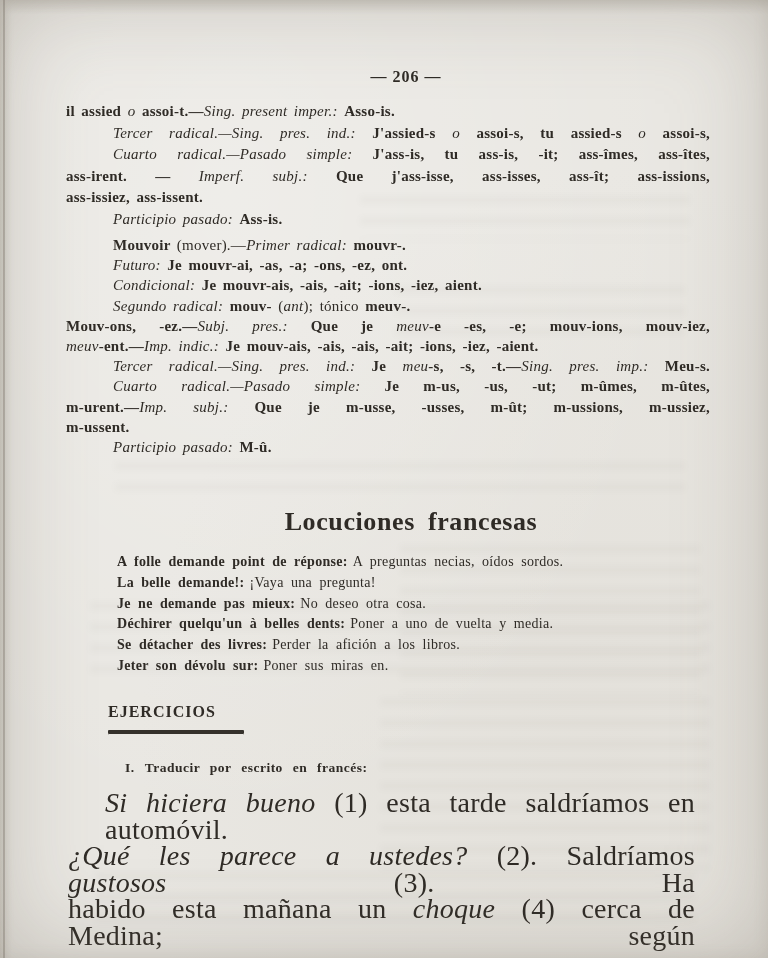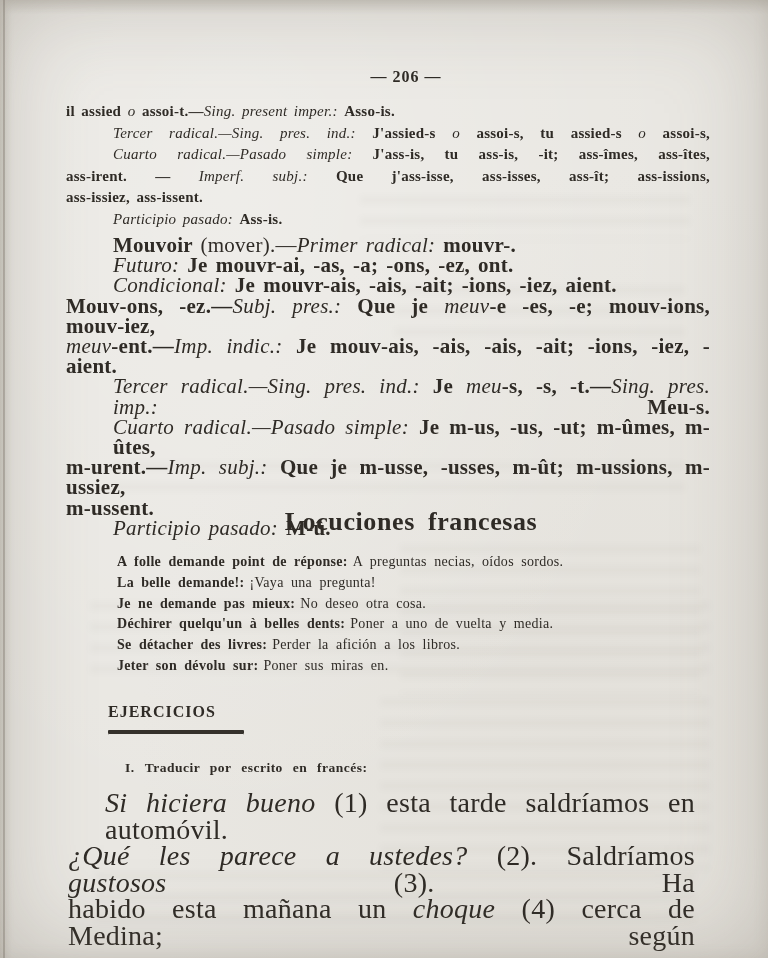--- a/index.html
+++ b/index.html
@@ -61,21 +61,21 @@
     font-weight: 700; font-size: 16px;
     letter-spacing: 1px;
     transform: translateX(22px);
   }
   #sec-asseoir {
     left: 66px; top: 101px; width: 644px;
     font-size: 15px; line-height: 21.5px;
   }
   #sec-mouvoir {
     left: 66px; top: 235px; width: 644px;
-    font-size: 21px; line-height: 20.2px;
+    font-size: 15px; line-height: 20.2px;
   }
   #loc-heading {
     left: 66px; top: 507px; width: 644px;
     text-align: center;
     font-weight: 700; font-size: 26px;
     letter-spacing: 0.6px; word-spacing: 6px;
     transform: translateX(23px);
   }
   #loc-list {
     left: 117px; top: 552px; width: 600px;
@@ -137,20 +137,21 @@
     <div class="tline ind just"><span class="seg-i">Cuarto radical.—Pasado simple: </span><span class="seg-b">J'ass-is, tu ass-is, -it; ass-îmes, ass-îtes,</span></div>
     <div class="tline just"><span class="seg-b">ass-irent. — </span><span class="seg-i">Imperf. subj.: </span><span class="seg-b">Que j'ass-isse, ass-isses, ass-ît; ass-issions,</span></div>
     <div class="tline"><span class="seg-b">ass-issiez, ass-issent.</span></div>
     <div class="tline ind"><span class="seg-i">Participio pasado: </span><span class="seg-b">Ass-is.</span></div>
   </div>
 
   <div class="block" id="sec-mouvoir">
     <div class="tline ind"><span class="seg-b">Mouvoir </span><span class="seg-n">(mover).—</span><span class="seg-i">Primer radical: </span><span class="seg-b">mouvr-.</span></div>
     <div class="tline ind"><span class="seg-i">Futuro: </span><span class="seg-b">Je mouvr-ai, -as, -a; -ons, -ez, ont.</span></div>
     <div class="tline ind"><span class="seg-i">Condicional: </span><span class="seg-b">Je mouvr-ais, -ais, -ait; -ions, -iez, aient.</span></div>
+    <div class="tline ind"><span class="seg-i">Segundo radical: </span><span class="seg-b">mouv- </span><span class="seg-n">(</span><span class="seg-i">ant</span><span class="seg-n">); tónico </span><span class="seg-b">meuv-.</span></div>
     <div class="tline just"><span class="seg-b">Mouv-ons, -ez.—</span><span class="seg-i">Subj. pres.: </span><span class="seg-b">Que je </span><span class="seg-i">meuv</span><span class="seg-b">-e -es, -e; mouv-ions, mouv-iez,</span></div>
     <div class="tline"><span class="seg-i">meuv</span><span class="seg-b">-ent.—</span><span class="seg-i">Imp. indic.: </span><span class="seg-b">Je mouv-ais, -ais, -ais, -ait; -ions, -iez, -aient.</span></div>
     <div class="tline ind just"><span class="seg-i">Tercer radical.—Sing. pres. ind.: </span><span class="seg-b">Je </span><span class="seg-i">meu</span><span class="seg-b">-s, -s, -t.—</span><span class="seg-i">Sing. pres. imp.: </span><span class="seg-b">Meu-s.</span></div>
     <div class="tline ind just"><span class="seg-i">Cuarto radical.—Pasado simple: </span><span class="seg-b">Je m-us, -us, -ut; m-ûmes, m-ûtes,</span></div>
     <div class="tline just"><span class="seg-b">m-urent.—</span><span class="seg-i">Imp. subj.: </span><span class="seg-b">Que je m-usse, -usses, m-ût; m-ussions, m-ussiez,</span></div>
     <div class="tline"><span class="seg-b">m-ussent.</span></div>
     <div class="tline ind"><span class="seg-i">Participio pasado: </span><span class="seg-b">M-û.</span></div>
   </div>
 
   <div class="block" id="loc-heading">Locuciones francesas</div>

